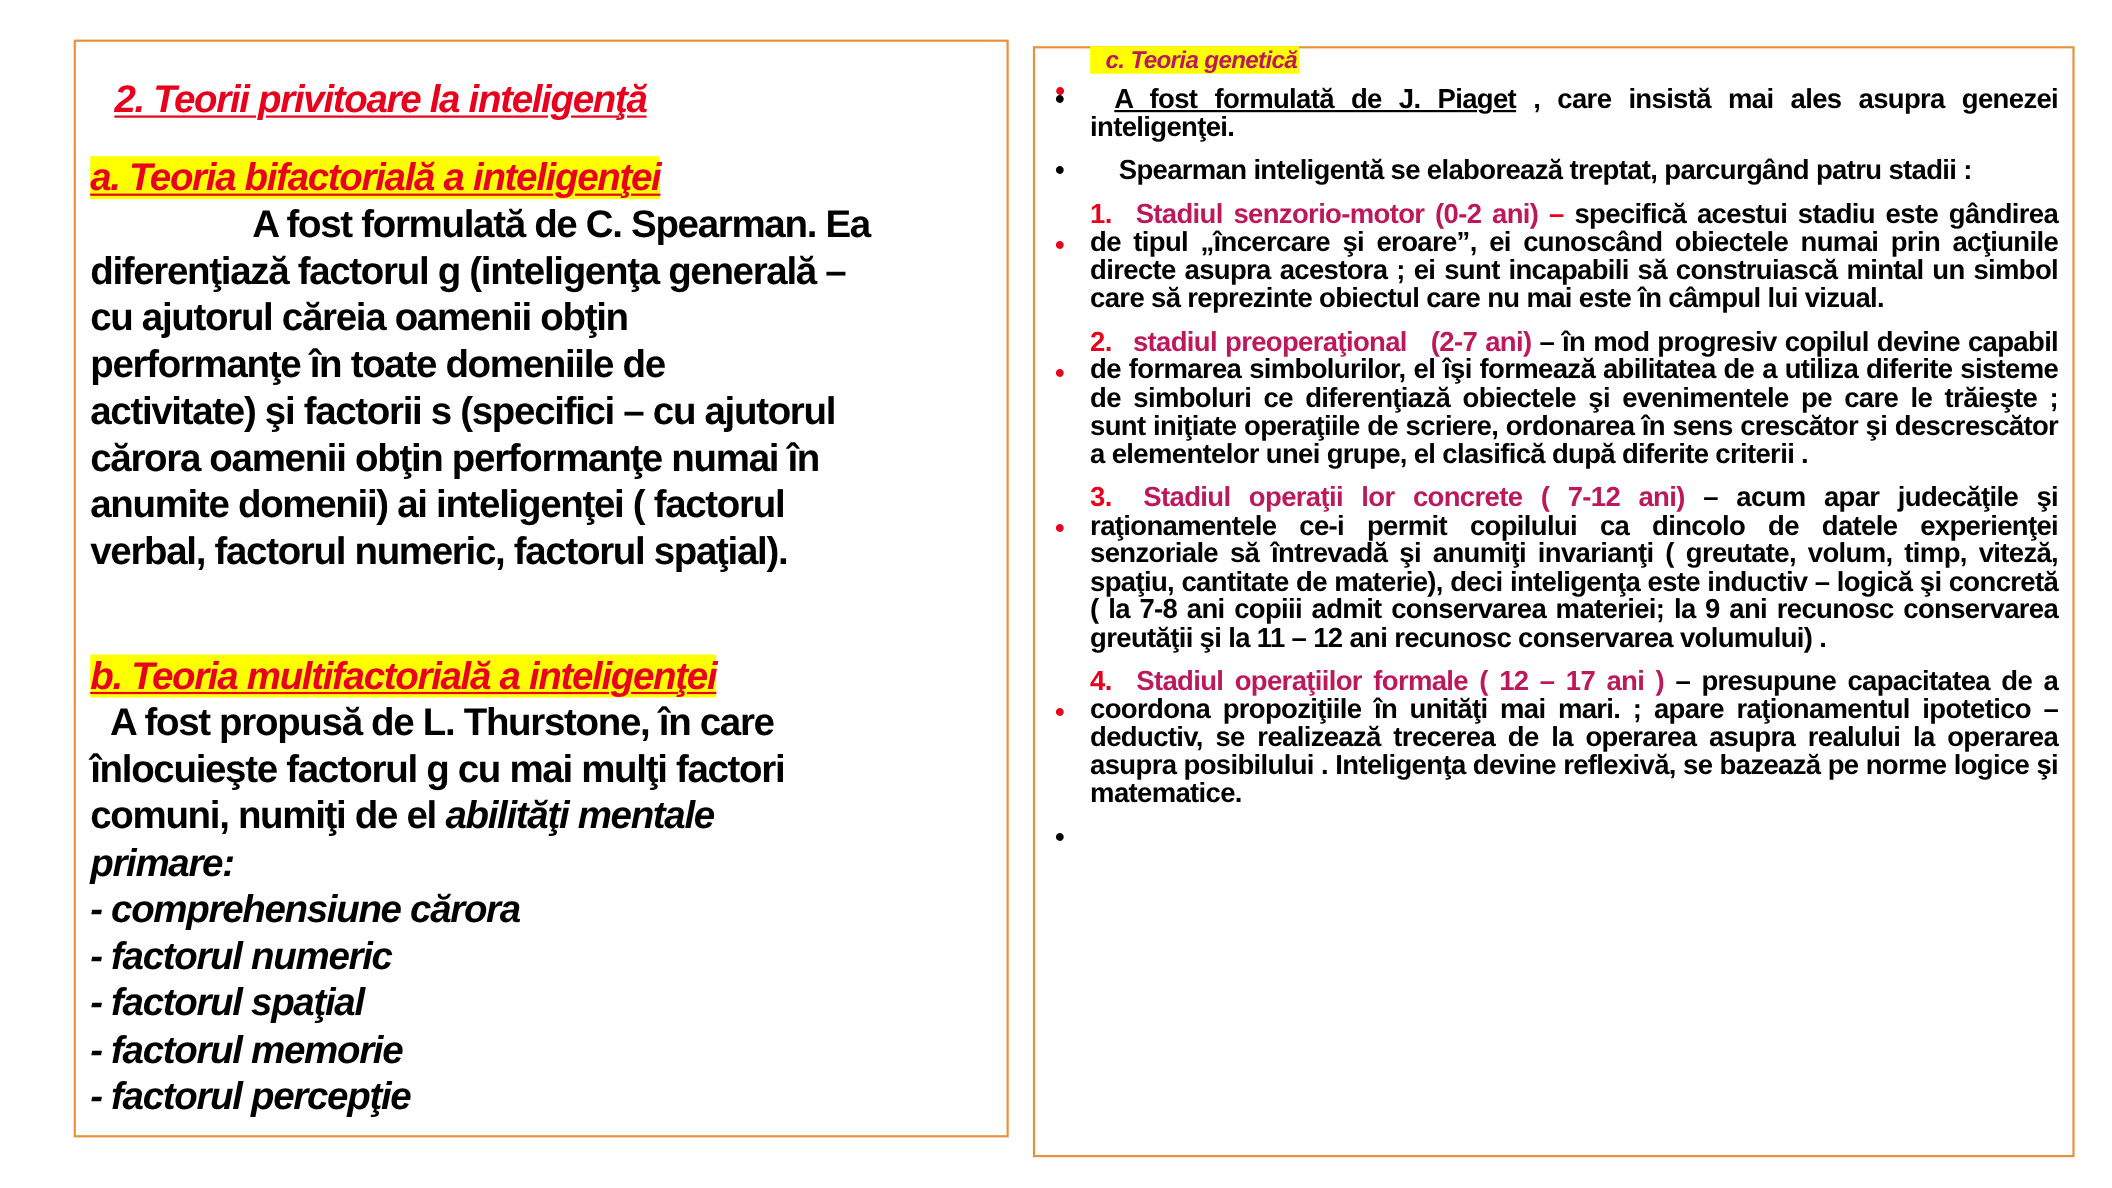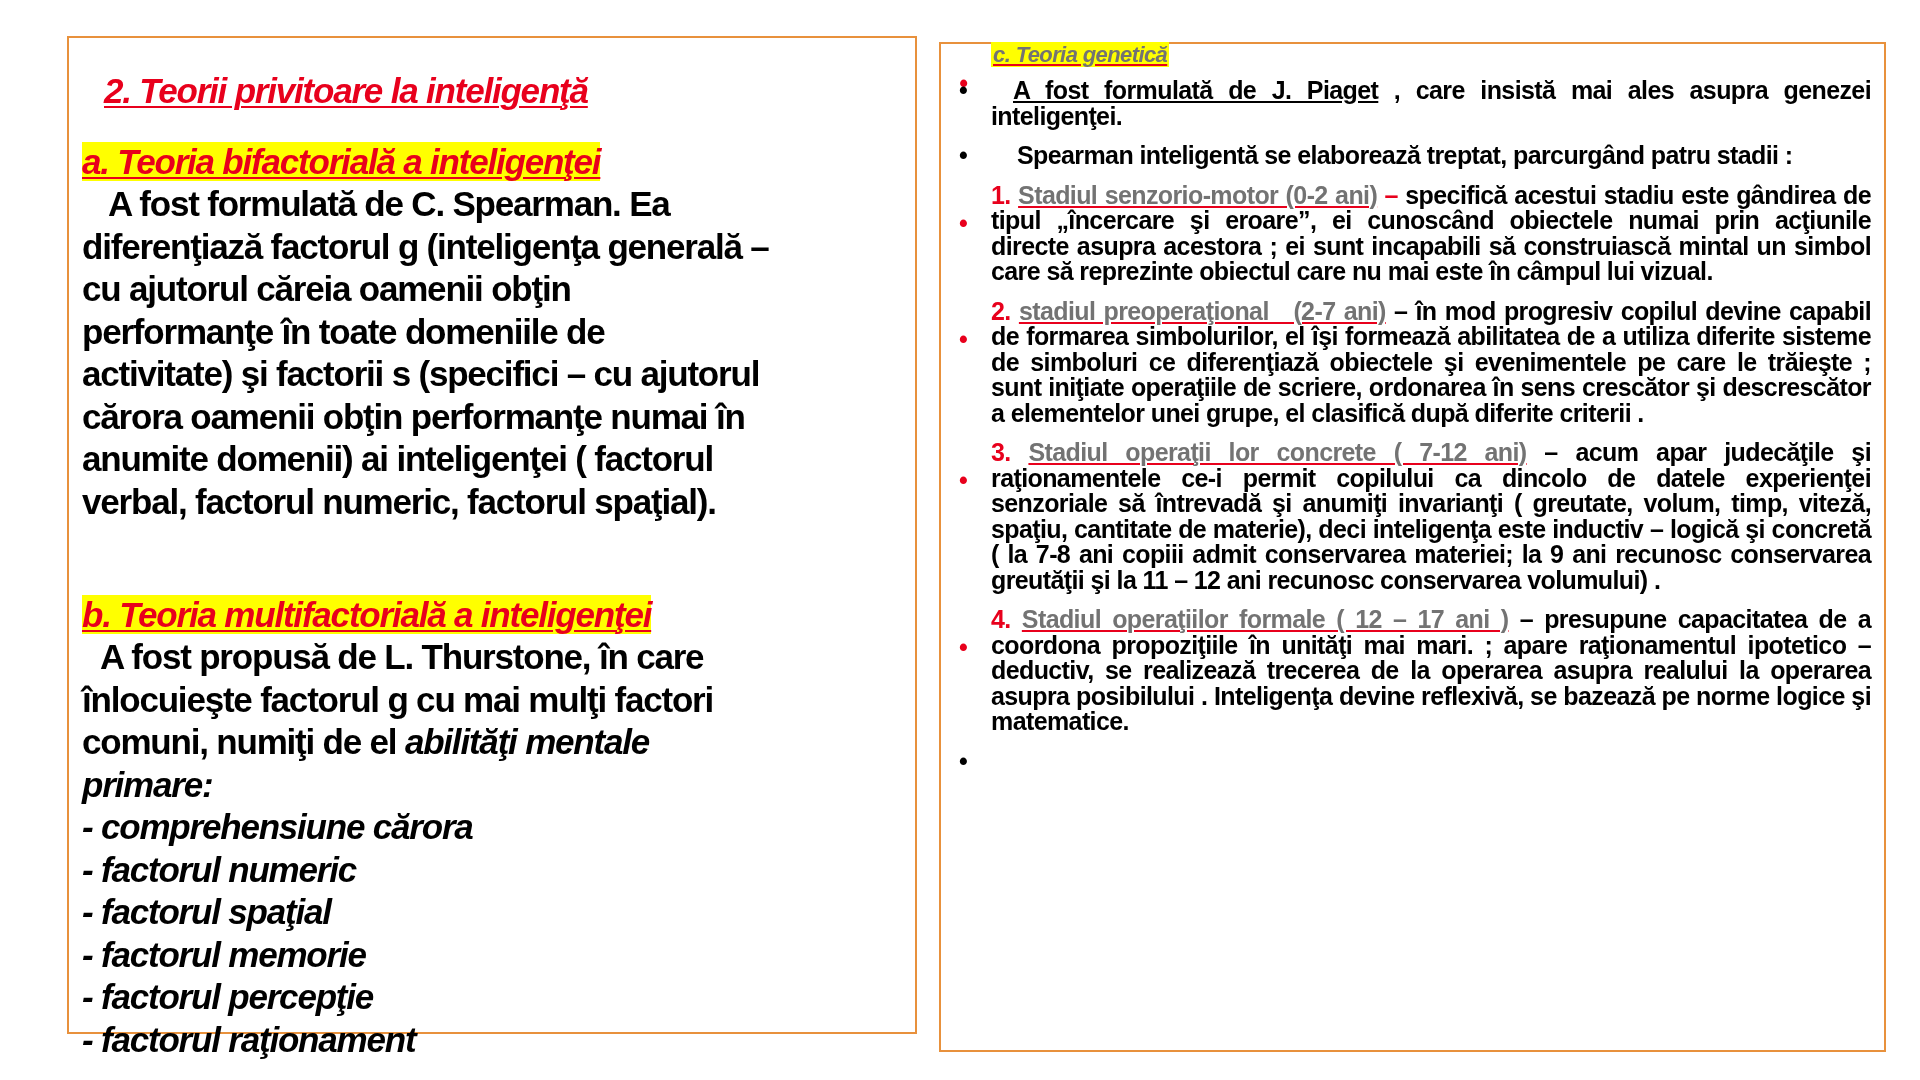--- a/index.html
+++ b/index.html
@@ -10,33 +10,33 @@
   #right-box { left:939px; top:42px; width:947px; height:1010px; }
 
   
   .lcol { position:absolute; left:13px; top:4px; width:830px; }
   .lline { font-size:35px; line-height:42.5px; font-weight:bold; white-space:nowrap;
            letter-spacing:-1.2px; }
   .red { color:#E8001C;margin-top:28px; }
   .ital { font-style:italic; }
   .ul { text-decoration:underline; text-decoration-thickness:2px; text-underline-offset:3px; }
   .hl { background:#FFFF00; }
-  .indent { padding-left:10px; }
+  .indent { padding-left:10px;text-align:center; }
   .ind2 { padding-left:22px; }
 
   
   .rcol { position:absolute; left:18px; top:-6px; width:912px; }
   .ritem { position:relative; padding-left:32px; font-weight:bold; font-size:25px;
            line-height:25.5px; letter-spacing:-0.6px; text-align:justify; margin-bottom:14px; }
   .bullet { position:absolute; left:0; top:0; font-size:25px; }
   .bullet.red { color:#E8001C; }
   .rhead { font-size:22px; line-height:34px; font-style:italic; }
   .rhead .hl { padding:0 2px; }
   .rul { text-decoration:underline; text-decoration-thickness:2px; text-underline-offset:2px; }
-  .rul-red { text-decoration:underline; text-decoration-color:#E8001C; text-decoration-thickness:2px; text-underline-offset:2px; color:#737373; }
+  .rul-red { text-decoration-color:#E8001C; text-decoration-thickness:2px; text-underline-offset:2px; color:#be185d;margin-left:12px; }
   .empty-bullet { height:28px; }
 </style>
 </head>
 <body>
 
 <div id="left-box" class="box">
   <div class="lcol">
     <div class="lline red ital ind2">
       <span class="ul">2.  Teorii privitoare la inteligenţă</span>
     </div>
@@ -57,21 +57,20 @@
     </div>
     <div class="lline" style="padding-left:18px">A fost propusă de L. Thurstone, în care</div>
     <div class="lline">înlocuieşte factorul g cu mai mulţi factori</div>
     <div class="lline"><span>comuni, numiţi de el </span><span class="ital">abilităţi mentale</span></div>
     <div class="lline ital">primare:</div>
     <div class="lline ital">- comprehensiune cărora</div>
     <div class="lline ital">- factorul numeric</div>
     <div class="lline ital">- factorul spaţial</div>
     <div class="lline ital">- factorul memorie</div>
     <div class="lline ital">- factorul percepţie</div>
-    <div class="lline ital">- factorul raţionament</div>
   </div>
 </div>
 
 <div id="right-box" class="box">
   <div class="rcol">
 
     <div class="ritem rhead" style="margin-bottom:6px">
       <span class="bullet red">•</span>
       <span class="hl"><span class="rul-red">c. Teoria genetică</span></span>
     </div>

